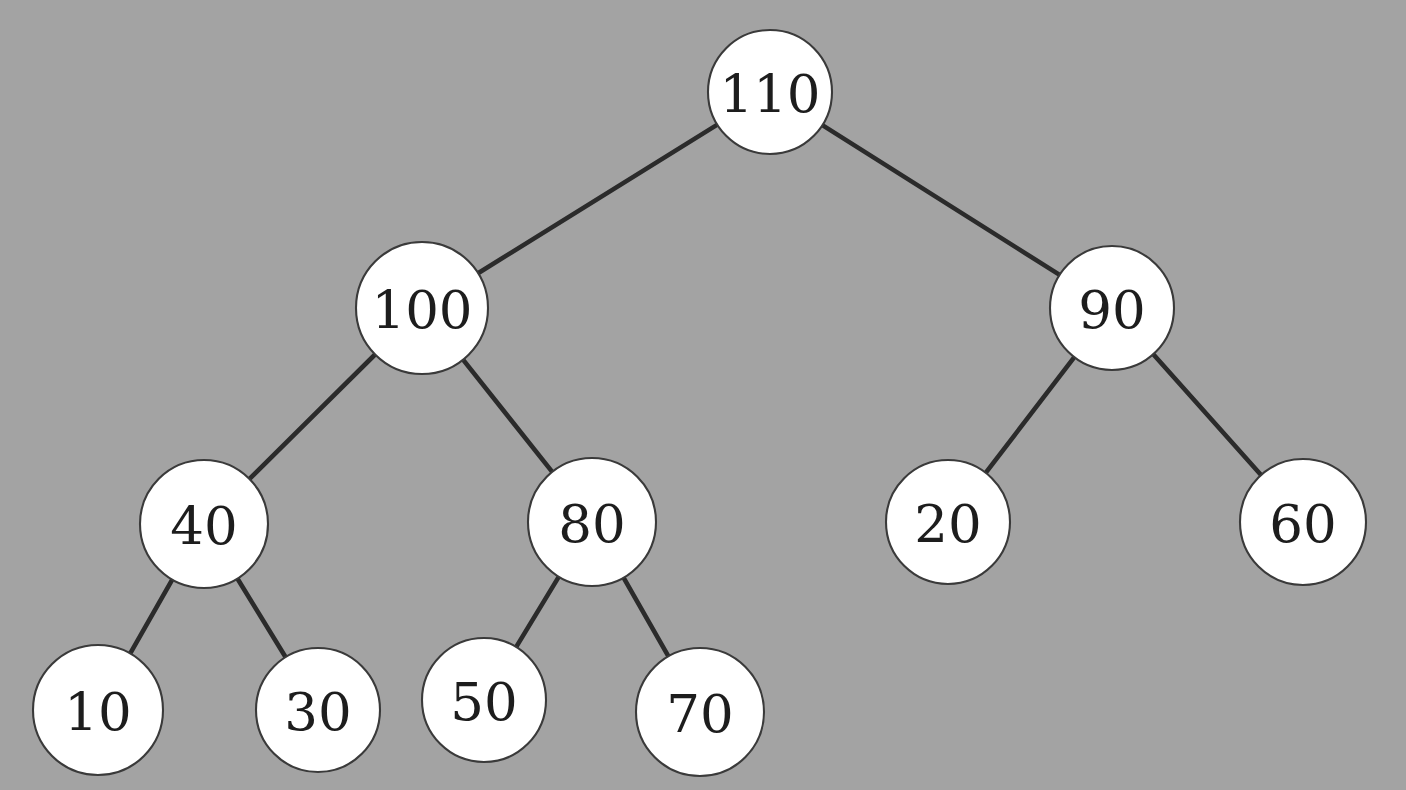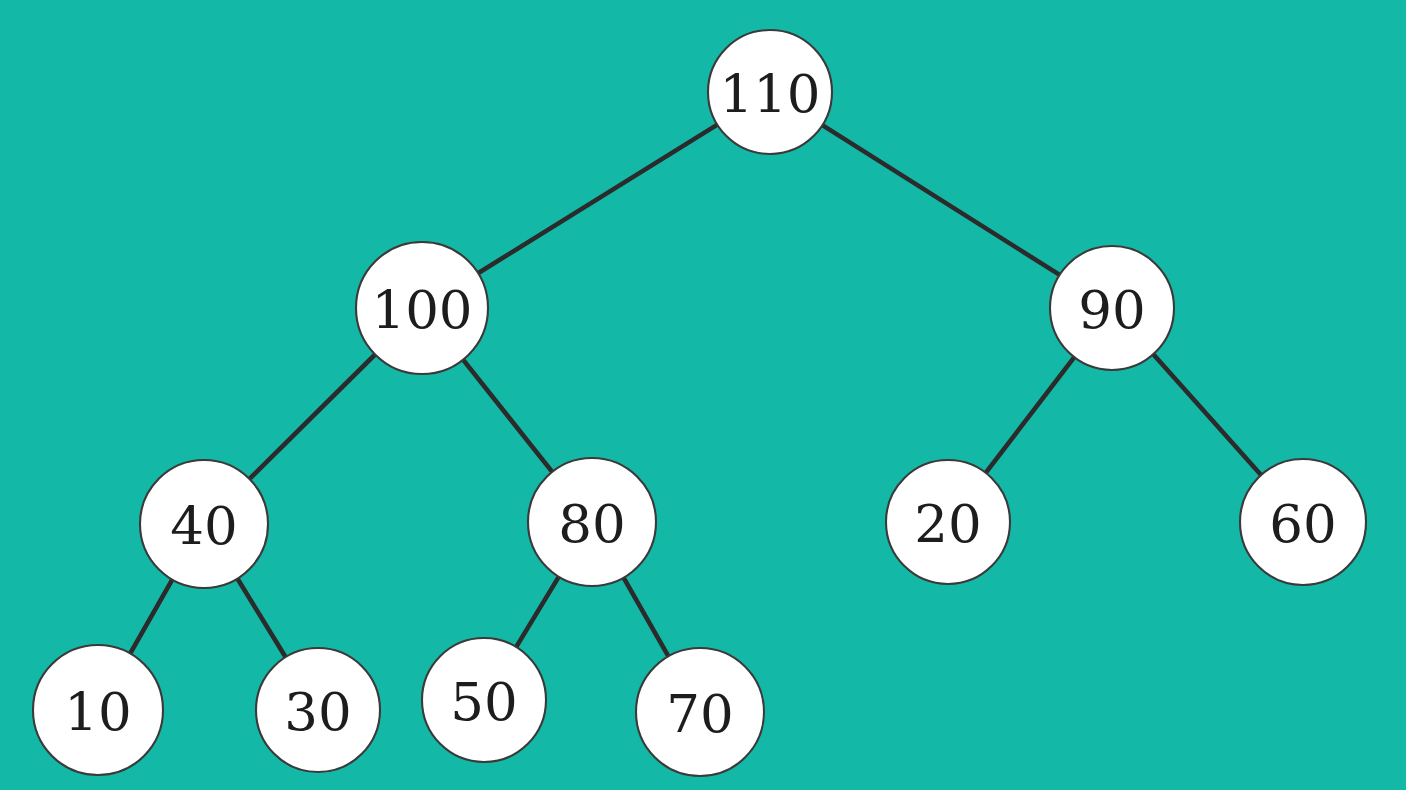--- a/index.html
+++ b/index.html
@@ -4,21 +4,21 @@
 <style>
   html, body {
     margin: 0;
     padding: 0;
     background: #ffffff;
   }
   #canvas-wrap {
     position: relative;
     width: 1406px;
     height: 790px;
-    background: #14b8a6;
+    background: #a3a3a3;
     overflow: hidden;
   }
   #tree-svg {
     display: block;
     width: 1406px;
     height: 790px;
   }
   .tree-edge {
     stroke: #2b2b2b;
     stroke-width: 4.6;

